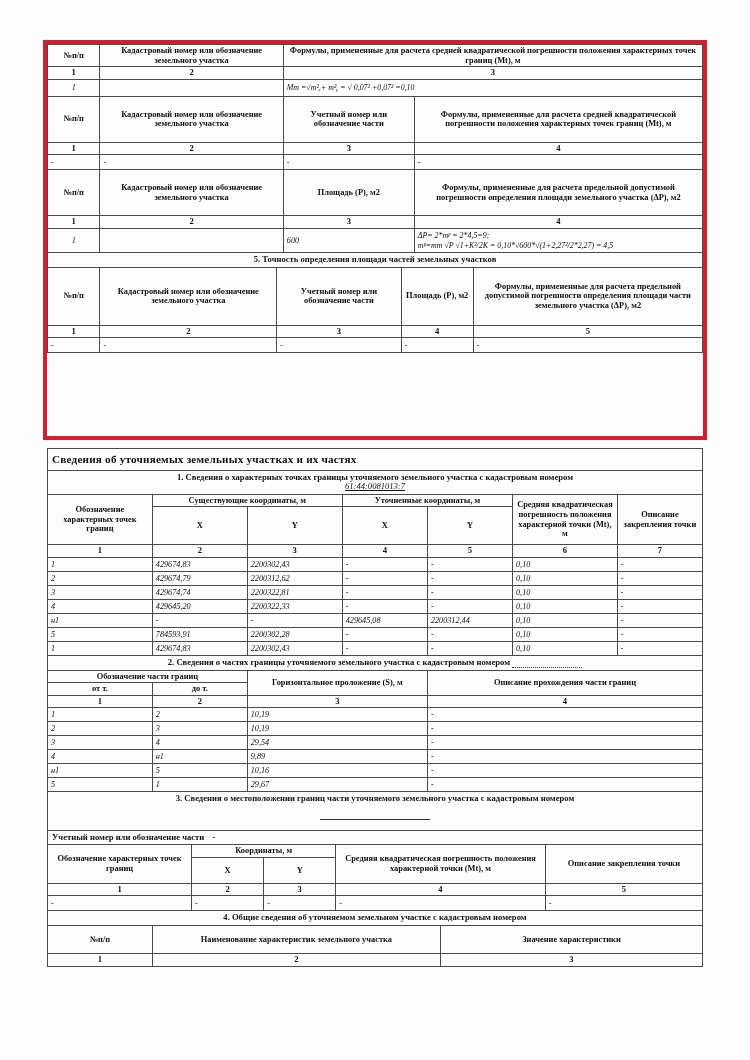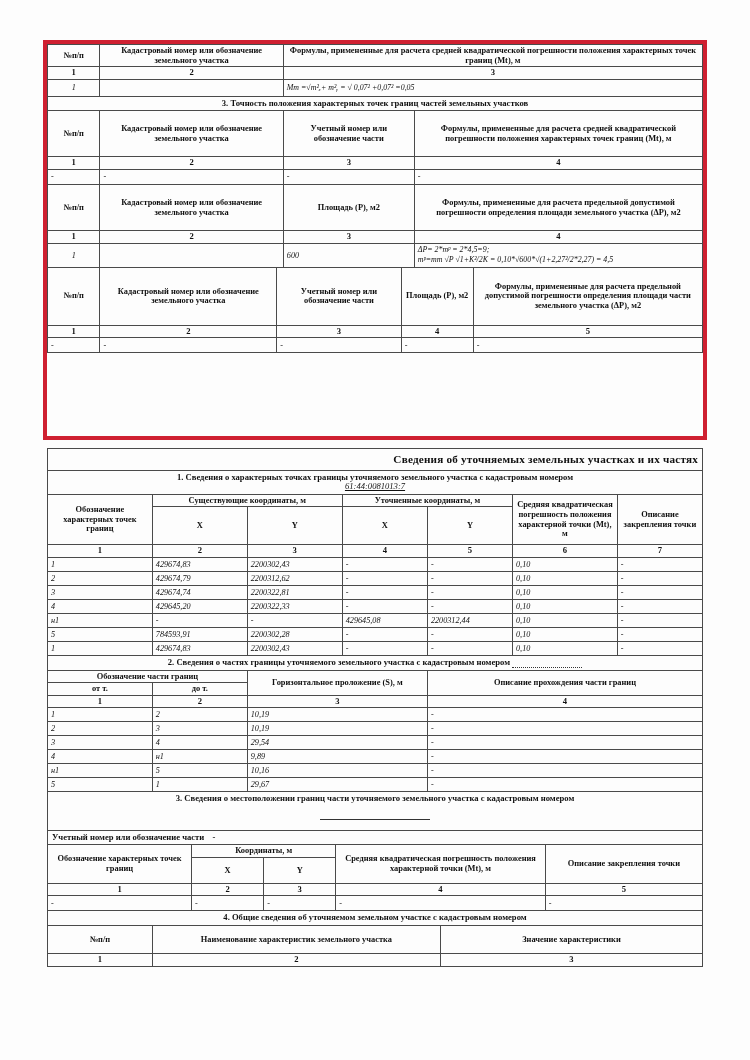--- a/index.html
+++ b/index.html
@@ -34,21 +34,21 @@
     font-weight:normal;
     overflow:hidden;
   }
   .hdr{font-weight:bold;text-align:center;font-size:8.4px;line-height:1.14;}
   .num{text-align:center;font-weight:bold;font-size:8.6px;}
   .sect{
     text-align:center;font-weight:bold;font-size:8.6px;
     padding:2px 4px;
   }
   .bigtitle{
-    text-align:right;font-weight:bold;font-size:11.2px;
+    text-align:left;font-weight:bold;font-size:11.2px;
     padding:4px;letter-spacing:.2px;
   }
   .ital{font-style:italic;font-size:8.2px;}
   .italc{font-style:italic;font-size:8.2px;text-align:center;}
   .formula{font-style:italic;font-size:7.9px;line-height:1.25;
            white-space:nowrap;text-align:left;}
   .cad{font-style:italic;text-decoration:underline;font-weight:normal;
        font-size:8.6px;}
   .dash{font-size:8.2px;}
   .ulfill{display:inline-block;border-bottom:1px dotted #333;
@@ -79,36 +79,33 @@
         <td class="hdr">Формулы, примененные для расчета средней квадратической погрешности положения характерных точек границ (Mt), м</td>
       </tr>
       <tr>
         <td class="num">1</td>
         <td class="num">2</td>
         <td class="num">3</td>
       </tr>
       <tr style="height:17px">
         <td class="italc">1</td>
         <td class="ital"></td>
-        <td class="formula">Mт =√m²ₓ+ m²ᵧ = √ 0,07² +0,07² =0,05</td>
+        <td class="formula">Mт =√m²ₓ+ m²ᵧ = √ 0,07² +0,07² =0,10</td>
       </tr>
     </tbody>
       </table>
 
     <table style="margin-top:-1px">
       <colgroup>
           <col style="width:8%">
           <col style="width:28%">
           <col style="width:20%">
           <col style="width:44%">
         </colgroup>
       <tbody>
-          <tr>
-        <td class="sect" colspan="4">3. Точность положения характерных точек границ частей земельных участков</td>
-      </tr>
       <tr style="height:46px">
         <td class="hdr">№п/п</td>
         <td class="hdr">Кадастровый номер или обозначение земельного участка</td>
         <td class="hdr">Учетный номер или обозначение части</td>
         <td class="hdr">Формулы, примененные для расчета средней квадратической погрешности положения характерных точек границ (Mt), м</td>
       </tr>
       <tr>
         <td class="num">1</td>
         <td class="num">2</td>
         <td class="num">3</td>
@@ -157,20 +154,23 @@
 
     <table style="margin-top:-1px">
       <colgroup>
           <col style="width:8%">
           <col style="width:27%">
           <col style="width:19%">
           <col style="width:11%">
           <col style="width:35%">
         </colgroup>
       <tbody>
+          <tr>
+        <td class="sect" colspan="5">5. Точность определения площади частей земельных участков</td>
+      </tr>
       <tr style="height:58px">
         <td class="hdr">№п/п</td>
         <td class="hdr">Кадастровый номер или обозначение земельного участка</td>
         <td class="hdr">Учетный номер или обозначение части</td>
         <td class="hdr">Площадь (Р), м2</td>
         <td class="hdr">Формулы, примененные для расчета предельной допустимой погрешности определения площади части земельного участка (ΔР), м2</td>
       </tr>
       <tr>
         <td class="num">1</td>
         <td class="num">2</td>

